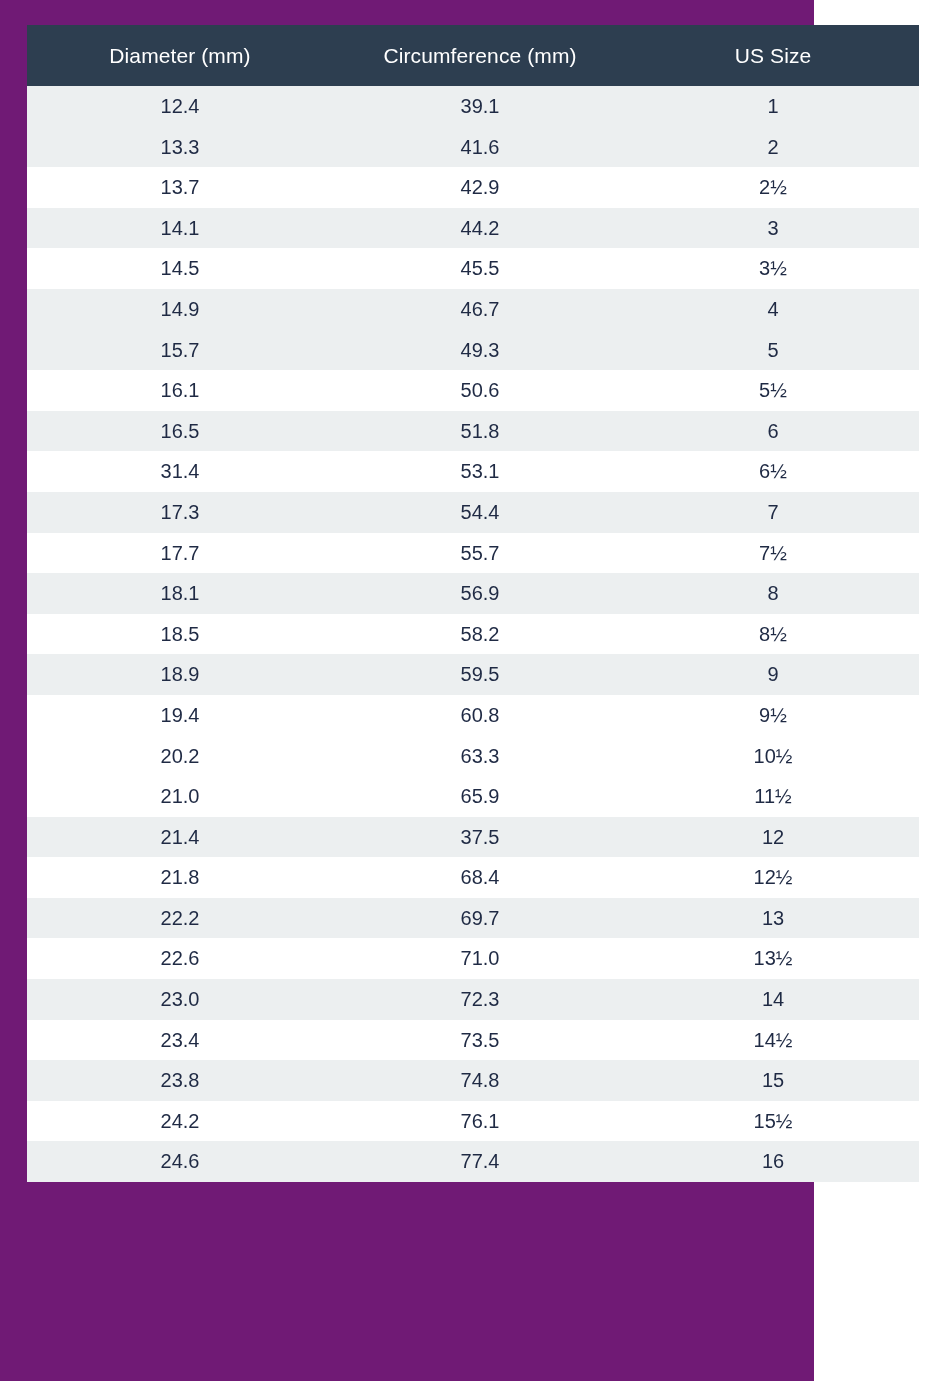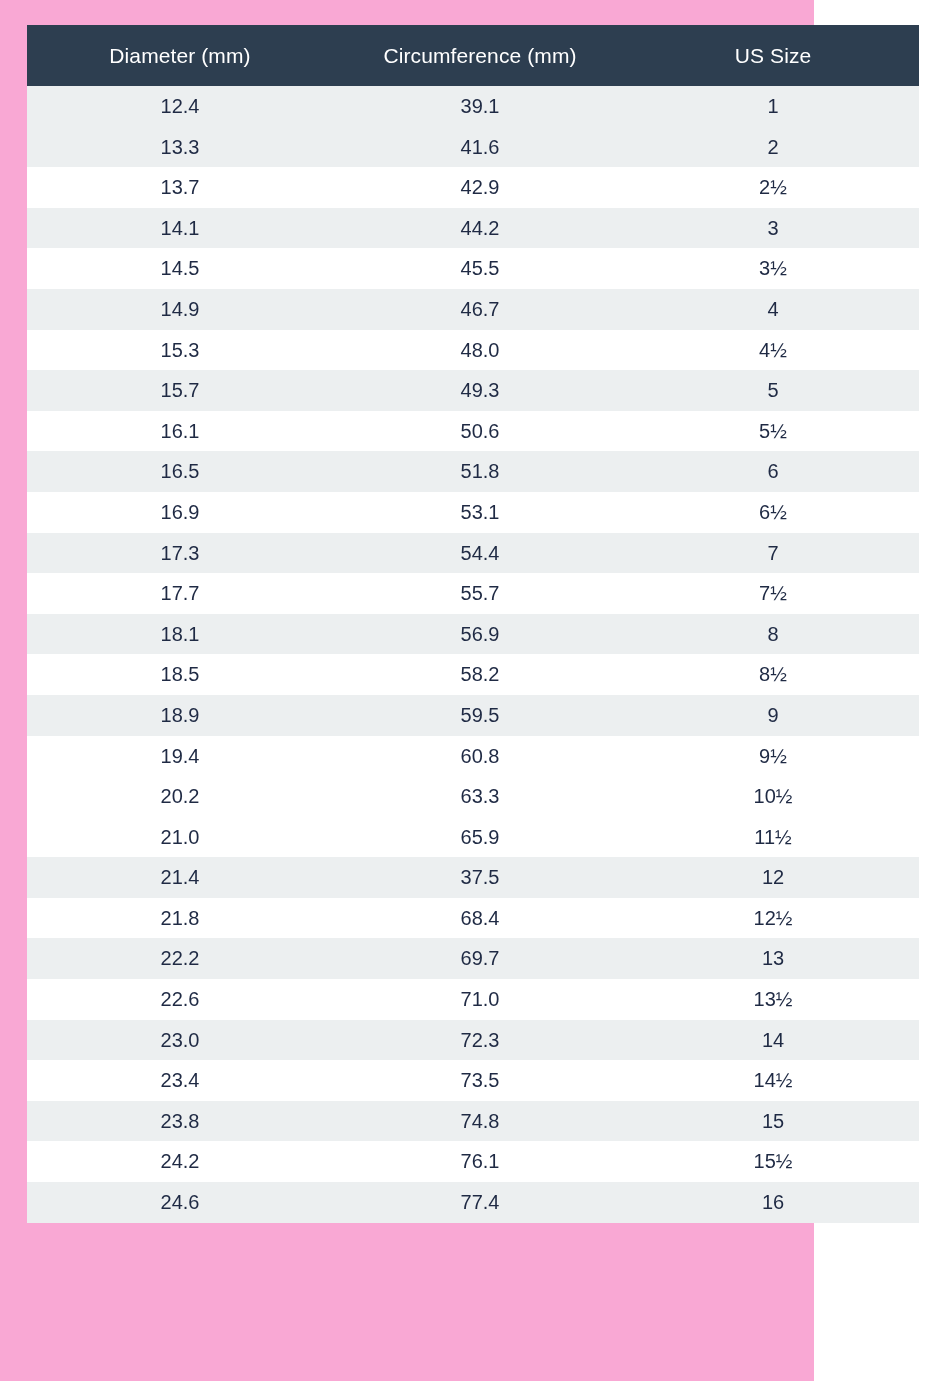--- a/index.html
+++ b/index.html
@@ -10,21 +10,21 @@
   body {
     width: 945px;
     height: 1381px;
     font-family: "Liberation Sans", sans-serif;
     overflow: hidden;
   }
   .page {
     position: relative;
     width: 814px;
     height: 1381px;
-    background: #f9a8d4;
+    background: #701a75;
   }
   .table-wrap {
     position: absolute;
     left: 27px;
     top: 25px;
     width: 892px;
   }
   table.size-table {
     width: 892px;
     border-collapse: collapse;
@@ -113,42 +113,37 @@
           <tr class="stripe-even">
             <td class="cell-diameter">14.5</td>
             <td class="cell-circumference">45.5</td>
             <td class="cell-ussize">3½</td>
           </tr>
           <tr class="stripe-odd">
             <td class="cell-diameter">14.9</td>
             <td class="cell-circumference">46.7</td>
             <td class="cell-ussize">4</td>
           </tr>
-          <tr class="stripe-even">
-            <td class="cell-diameter">15.3</td>
-            <td class="cell-circumference">48.0</td>
-            <td class="cell-ussize">4½</td>
-          </tr>
           <tr class="stripe-odd">
             <td class="cell-diameter">15.7</td>
             <td class="cell-circumference">49.3</td>
             <td class="cell-ussize">5</td>
           </tr>
           <tr class="stripe-even">
             <td class="cell-diameter">16.1</td>
             <td class="cell-circumference">50.6</td>
             <td class="cell-ussize">5½</td>
           </tr>
           <tr class="stripe-odd">
             <td class="cell-diameter">16.5</td>
             <td class="cell-circumference">51.8</td>
             <td class="cell-ussize">6</td>
           </tr>
           <tr class="stripe-even">
-            <td class="cell-diameter">16.9</td>
+            <td class="cell-diameter">31.4</td>
             <td class="cell-circumference">53.1</td>
             <td class="cell-ussize">6½</td>
           </tr>
           <tr class="stripe-odd">
             <td class="cell-diameter">17.3</td>
             <td class="cell-circumference">54.4</td>
             <td class="cell-ussize">7</td>
           </tr>
           <tr class="stripe-even">
             <td class="cell-diameter">17.7</td>

